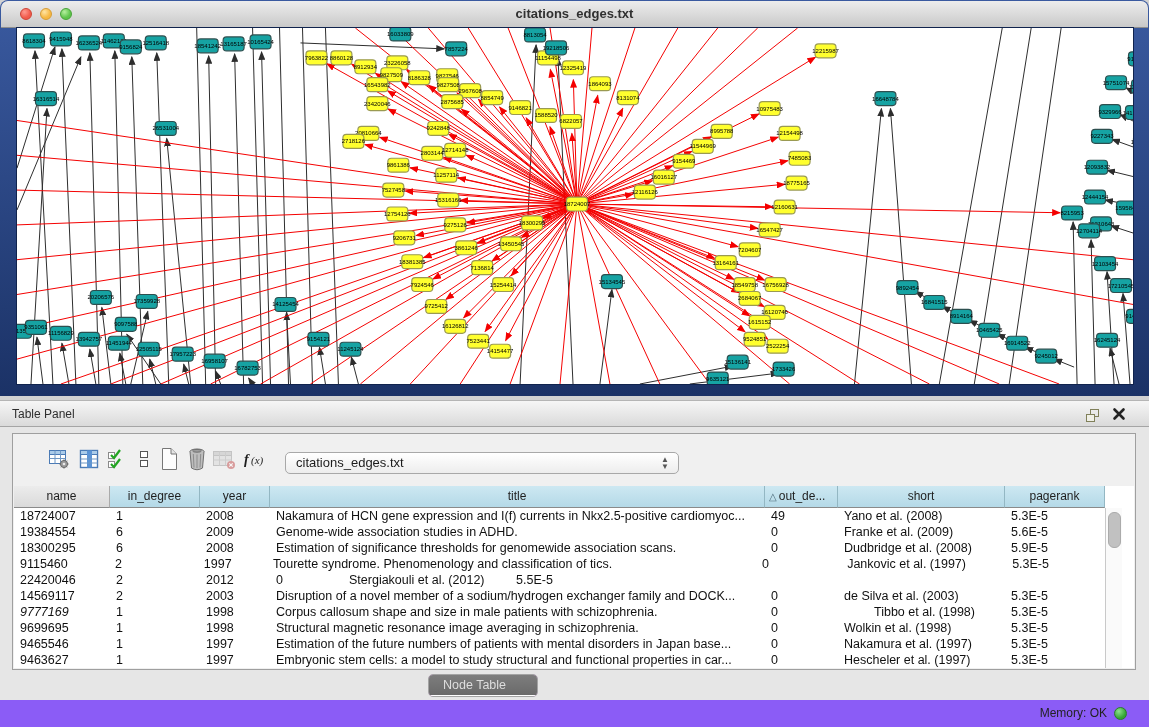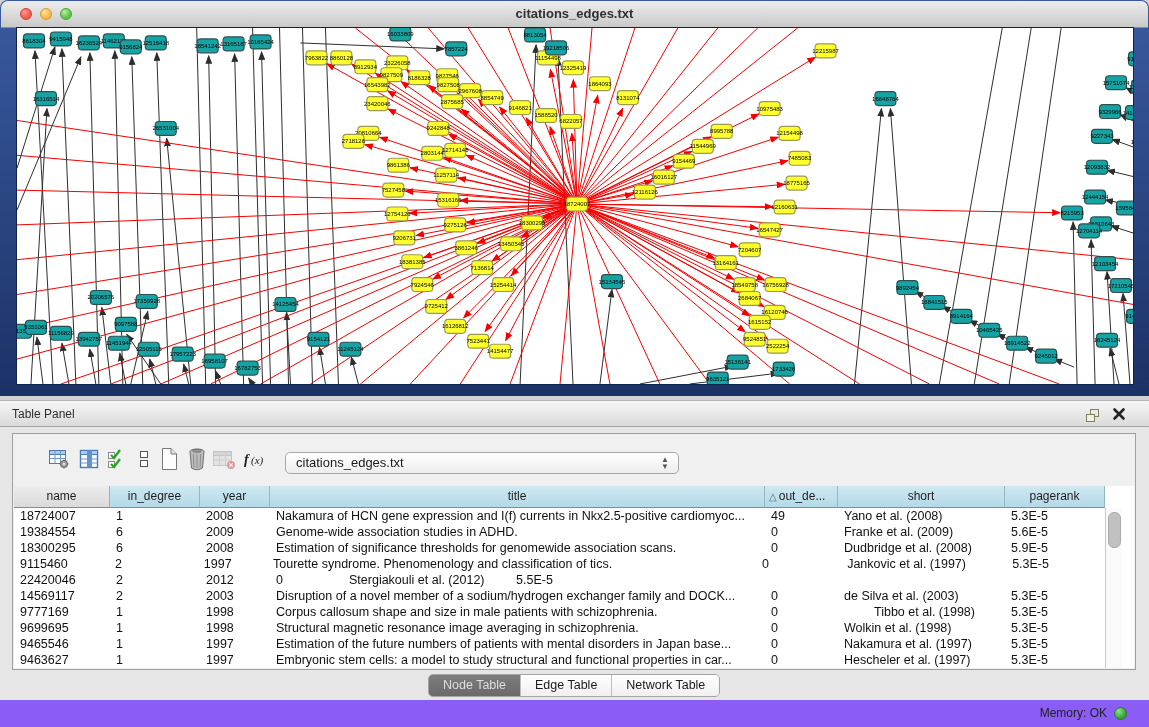--- a/index.html
+++ b/index.html
@@ -50,21 +50,21 @@
   .th.gray{background:linear-gradient(#ececec,#dadada);border-right:1px solid #aaa;}
   .th.sorted{text-align:left;padding-left:4px;}
   .sort-tri{font-size:10px;color:#4f6e7d;margin-right:2px;}
   .tbody{position:absolute;left:0;top:22px;width:1091px;}
   .tr{display:flex;height:16px;line-height:16px;}
   .td{box-sizing:border-box;font-size:12.5px;color:#111;padding-left:6px;overflow:hidden;white-space:nowrap;}
   .vscroll{position:absolute;left:1091px;top:22px;width:16px;bottom:0;background:#fafafa;border-left:1px solid #c9c9c9;}
   .vthumb{position:absolute;left:2px;top:4px;width:11px;height:34px;border-radius:6px;background:#c1c1c1;border:1px solid #ababab;}
 
   
-  .tabs{position:absolute;left:428px;top:247px;height:21px;display:flex;border:1px solid #a3a3a3;border-radius:5px;overflow:hidden;background:#f0abfc;}
+  .tabs{position:absolute;left:428px;top:247px;height:21px;display:flex;border:1px solid #a3a3a3;border-radius:5px;overflow:hidden;background:#f0abfc;flex-direction:column;}
   .tab{height:21px;line-height:20px;font-size:12.5px;padding:0 14px;background:linear-gradient(#ffffff,#f0f0f0);
     color:#1a1a1a;border-left:1px solid #bdbdbd;cursor:pointer;white-space:nowrap;}
   .tab:first-child{border-left:none;}
   .tab.active{background:linear-gradient(#7d7d7d,#6a6a6a);color:#dedede;}
 
   
   .statusbar{position:absolute;left:0;top:700px;width:1149px;height:27px;background:#8b5cf6;}
   .mem-label{position:absolute;right:42px;top:0;height:27px;line-height:26px;font-size:12px;color:#222;}
   .mem-dot{position:absolute;right:22px;top:7px;width:13px;height:13px;border-radius:50%;
     background:radial-gradient(circle at 35% 30%,#8ee08e,#34a534 65%);border:1px solid #2a7d2a;box-sizing:border-box;}
@@ -655,21 +655,21 @@
             <div class="tr">
               <div class="td" style="width: 96px;">14569117</div>
               <div class="td" style="width: 90px;">2</div>
               <div class="td" style="width: 70px;">2003</div>
               <div class="td" style="width: 495px;">Disruption of a novel member of a sodium/hydrogen exchanger family and DOCK...</div>
               <div class="td" style="width: 73px;">0</div>
               <div class="td" style="width: 167px;">de Silva et al. (2003)</div>
               <div class="td" style="width: 100px;">5.3E-5</div>
             </div>
             <div class="tr">
-              <div class="td" style="width: 96px;">9777169</div>
+              <div class="td" style="width: 96px; font-style: italic;">9777169</div>
               <div class="td" style="width: 90px;">1</div>
               <div class="td" style="width: 70px;">1998</div>
               <div class="td" style="width: 495px;">Corpus callosum shape and size in male patients with schizophrenia.</div>
               <div class="td" style="width: 73px;">0</div>
               <div class="td" style="width: 167px; text-align: center;">Tibbo et al. (1998)</div>
               <div class="td" style="width: 100px;">5.3E-5</div>
             </div>
             <div class="tr">
               <div class="td" style="width: 96px;">9699695</div>
               <div class="td" style="width: 90px;">1</div>

